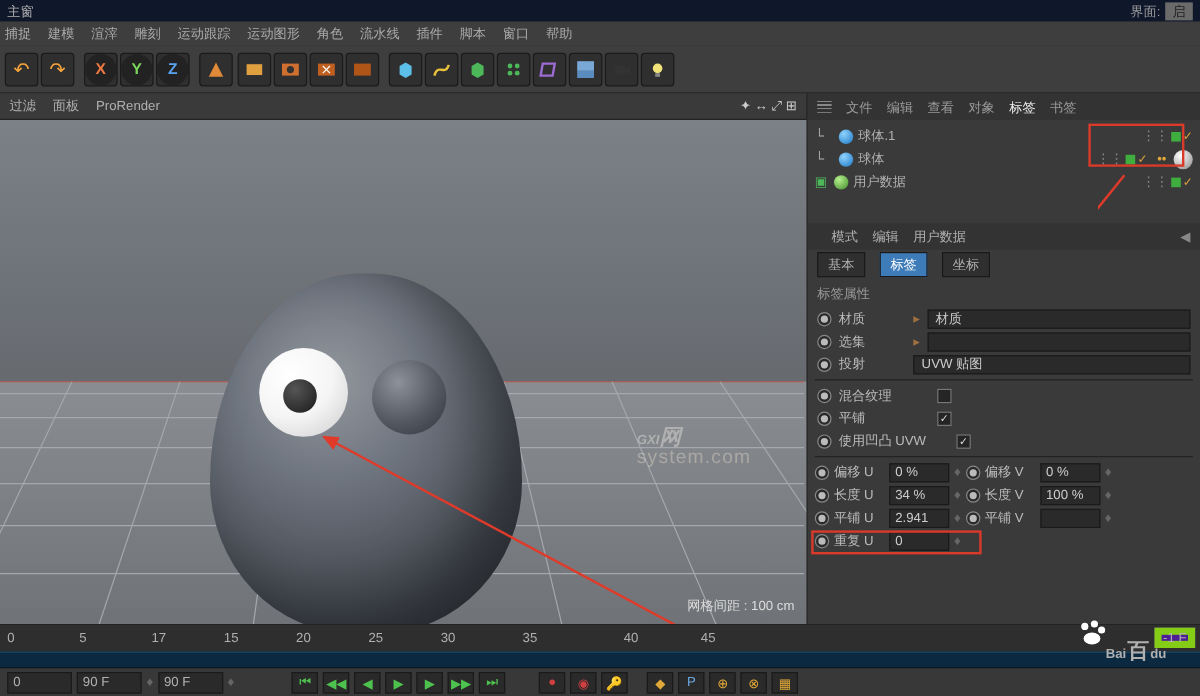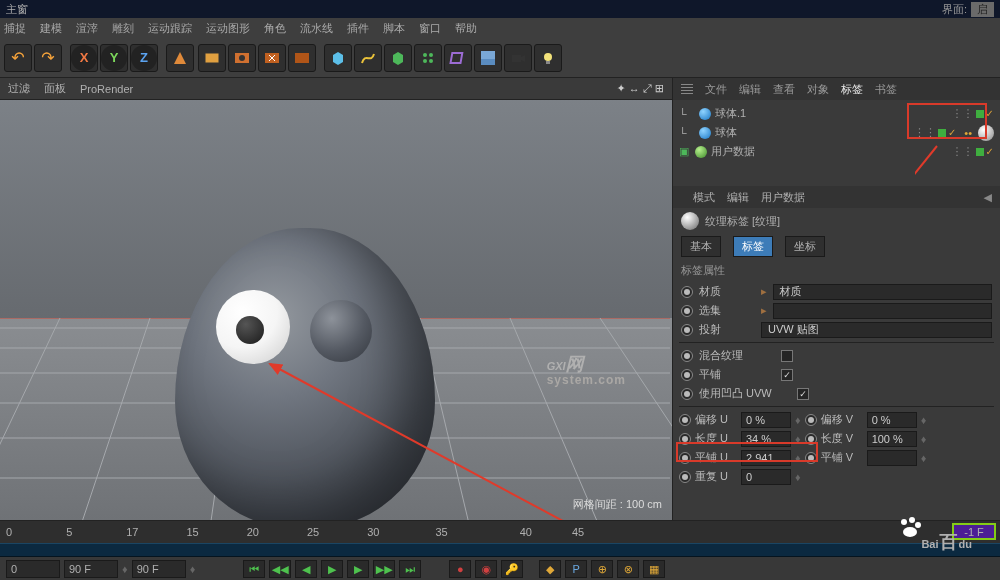--- a/index.html
+++ b/index.html
@@ -19,21 +19,21 @@
 .vp-head{height:22px;background:#3a3a3a;display:flex;align-items:center;gap:14px;padding:0 8px;border-bottom:1px solid #222}
 .viewport{flex:1;background:linear-gradient(#7c8187 0%,#676b70 50%,#5b5e63 100%);position:relative;overflow:hidden}
 .floor{position:absolute;left:0;right:0;top:52%;bottom:0;background:linear-gradient(#8a8d91,#6f7276)}
 .grid line{stroke:#a5a8ac;stroke-width:1}
 .grid .hz{stroke:#cc4a3a}
 .body3d{position:absolute;left:175px;top:128px;width:260px;height:300px;border-radius:50% 50% 48% 48%/60% 60% 44% 44%;background:radial-gradient(circle at 38% 30%,#93989e 0%,#707680 30%,#4a4f57 65%,#2f333a 100%);box-shadow:inset -28px -20px 50px rgba(0,0,0,.35)}
 .eye-w{position:absolute;left:216px;top:190px;width:74px;height:74px;border-radius:50%;background:radial-gradient(circle at 35% 30%,#fff 0%,#f5f5f5 50%,#ccc 100%)}
 .pupil{position:absolute;left:236px;top:216px;width:28px;height:28px;border-radius:50%;background:radial-gradient(circle at 35% 30%,#555,#1a1a1a)}
 .eye-d{position:absolute;left:310px;top:200px;width:62px;height:62px;border-radius:50%;background:radial-gradient(circle at 35% 30%,#8d929a 0%,#545962 55%,#32363d 100%)}
 .wm{position:absolute;right:46px;top:248px;font-size:26px;color:rgba(220,210,200,.55);font-style:italic;font-weight:bold;line-height:1}
-.wm small{font-size:12px;display:block;font-style:normal;font-weight:bold;letter-spacing:1px;color:rgba(220,210,200,.45)}
+.wm small{font-size:16px;display:block;font-style:normal;font-weight:normal;letter-spacing:1px;color:rgba(220,210,200,.45)}
 .vp-foot{position:absolute;right:10px;bottom:8px;color:#ddd;font-size:11px}
 .right{width:328px;background:#3a3a3a;border-left:1px solid #222;display:flex;flex-direction:column;overflow:hidden}
 .panel-tabs{height:22px;background:#333;display:flex;align-items:center;gap:12px;padding:0 8px}
 .panel-tabs .burger{width:12px;height:10px;background:repeating-linear-gradient(#888,#888 1px,transparent 1px,transparent 3px)}
 .panel-tabs span{color:#9a9a9a}
 .panel-tabs .sel{color:#eee}
 .tree{padding:4px 6px;height:86px;position:relative}
 .trow{display:flex;align-items:center;height:19px;gap:4px}
 .tindent{display:inline-block}
 .sphere-ic{width:12px;height:12px;border-radius:50%;background:radial-gradient(circle at 35% 30%,#8fd3ff,#1976c4)}
@@ -58,21 +58,21 @@
 .pfield{flex:1;height:16px;background:#2a2a2a;border:1px solid #1a1a1a;padding:0 6px;color:#ccc;display:flex;align-items:center}
 .chk{width:12px;height:12px;border:1px solid #777;background:#252525;display:inline-flex;align-items:center;justify-content:center;color:#ddd;font-size:9px}
 .hr{height:1px;background:#222;margin:3px 6px}
 .prow2{display:flex;align-items:center;height:19px;padding:0 6px;gap:4px}
 .plab2{width:42px;color:#bbb}
 .num{width:50px;height:16px;background:#2a2a2a;border:1px solid #1a1a1a;color:#ccc;display:flex;align-items:center;padding:0 4px;position:relative}
 .redbox2{border:2px solid #d93a2a;position:absolute;left:676px;top:442px;width:142px;height:20px;z-index:20}
 .arrow2{position:absolute;pointer-events:none;z-index:19}
 .timeline{height:60px;background:#383838;border-top:1px solid #222;position:relative}
 .tl-ruler{height:22px;background:#2e2e2e;display:flex;align-items:center}
-.fbox{position:absolute;right:4px;top:2px;width:44px;height:17px;background:#4c1d95;border:2px solid #84cc16;display:flex;align-items:center;justify-content:center}
+.fbox{position:absolute;right:4px;top:2px;width:34px;height:17px;background:#4c1d95;border:6px solid #84cc16;display:flex;align-items:center;justify-content:center}
 .tl-track{height:14px;background:#0b2940;border-top:1px solid #1a4563;border-bottom:1px solid #05141f}
 .tl-ctrl{height:24px;background:#383838;display:flex;align-items:center;gap:4px;padding:0 6px}
 .framefield{width:54px;height:18px;background:#2a2a2a;border:1px solid #1a1a1a;display:flex;align-items:center;padding:0 4px}
 .play{width:22px;height:18px;display:inline-flex;align-items:center;justify-content:center;background:#2a2a2a;border:1px solid #1a1a1a}
 .play.gr{color:#4ec24e}
 .rr{display:flex;align-items:center}
 .rr span{color:#999}
 .baidu{position:absolute;right:28px;bottom:26px;color:#fff;font-size:22px;font-weight:bold;z-index:30;display:flex;align-items:baseline;gap:1px}
 .paw{position:relative;top:-8px;left:2px}
 </style>
@@ -301,24 +301,20 @@
       </svg>
     </div>
 
     <div class="panel-tabs2">
       <span class="burger"></span>
       <span>模式</span>
       <span>编辑</span>
       <span>用户数据</span>
       <span style="margin-left:auto;color:#888">◀</span>
     </div>
-    <div class="tagrow">
-      <span class="tagball"></span>
-      <span>纹理标签 [纹理]</span>
-    </div>
     <div class="subtabs">
       <span class="subtab">基本</span>
       <span class="subtab blue">标签</span>
       <span class="subtab">坐标</span>
     </div>
     <div class="sect">标签属性</div>
 
     <div class="prow">
       <span class="rbtn on"></span>
       <span class="plabel">材质</span>
@@ -398,21 +394,21 @@
   <div class="tl-ruler">
     <span style="margin-left:6px">0</span>
     <span style="margin-left:54px">5</span>
       <span style="margin-left:54px">17</span>
       <span style="margin-left:48px">15</span>
       <span style="margin-left:48px">20</span>
       <span style="margin-left:48px">25</span>
       <span style="margin-left:48px">30</span>
       <span style="margin-left:56px">35</span>
       <span style="margin-left:72px">40</span>
-      <span style="margin-left:40px">45</span>
+      <span style="margin-left:52px">45</span>
     <span class="fbox">-1 F</span>
   </div>
   <div class="tl-track"></div>
   <div class="tl-ctrl">
     <span class="framefield">
         <span>0</span>
       </span>
     <span class="framefield">90 F</span>
     <span style="color:#666">♦</span>
     <span class="framefield">90 F</span>

